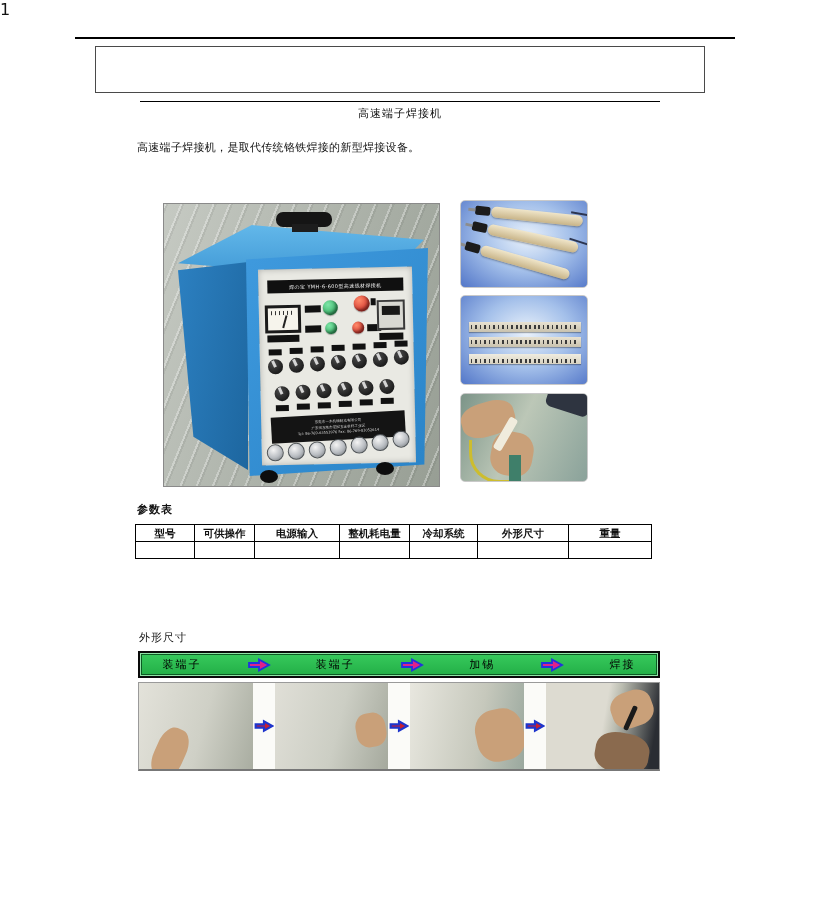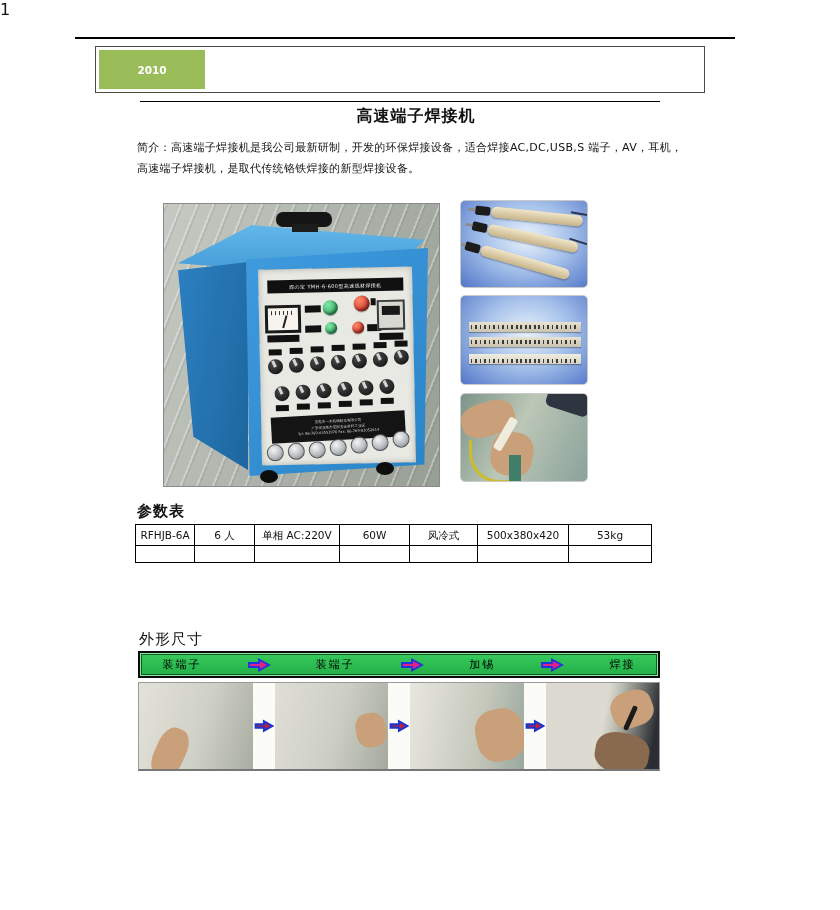--- a/index.html
+++ b/index.html
@@ -9,21 +9,21 @@
 
   
   .top-rule{left:75px;top:37px;width:660px;height:2px;background:#000;}
   .banner{left:95px;top:46px;width:610px;height:47px;border:1px solid #4a4a4a;background:#fff;
           display:flex;gap:3px;padding:2px;box-sizing:border-box;}
   .banner-main{flex:1;background:#e0781a;border:1px solid #fff;display:flex;align-items:center;
                justify-content:center;color:#fff;font-weight:bold;font-size:14px;letter-spacing:2px;}
   .banner-year{width:106px;background:#9bbd59;border:1px solid #fff;display:flex;align-items:center;
                justify-content:center;color:#fff;font-weight:bold;font-size:10.5px;}
   .header-rule{left:140px;top:101px;width:520px;height:1px;background:#000;}
-  .doc-title{left:153px;top:106px;width:526px;text-align:center;font-size:16px;font-weight:bold;letter-spacing:1px;}
+  .doc-title{left:137px;top:106px;width:526px;text-align:center;font-size:11px;font-weight:normal;letter-spacing:1px;}
   .intro{left:137px;top:137px;width:582px;font-size:11px;line-height:21px;letter-spacing:0.3px;white-space:nowrap;}
 
   
   .photo-main{left:163px;top:203px;width:277px;height:284px;border:1px solid #8a8a8a;box-sizing:border-box;
               overflow:hidden;background:linear-gradient(110deg,#c6cac3,#a8aea5 60%,#979e94);}
   .floor-lines{left:0;top:0;right:0;bottom:0;
       background:repeating-linear-gradient(112deg,rgba(255,255,255,.30) 0 2px,rgba(0,0,0,.06) 2px 4px,transparent 4px 15px);}
   .m-handle{left:112px;top:8px;width:56px;height:15px;background:#151515;border-radius:7px;}
   .m-handle-base{left:128px;top:20px;width:26px;height:8px;background:#1d1d1d;}
   .m-top{left:14px;top:20px;width:246px;height:56px;background:linear-gradient(#63b8ea,#3e97d4);
@@ -65,21 +65,21 @@
   .iron::before{content:"";position:absolute;left:-16px;top:1px;width:15px;height:9px;background:#1c1c1c;border-radius:2px;}
   .iron::after{content:"";position:absolute;left:-23px;top:4px;width:7px;height:3px;background:#8d8d8d;}
   .cord{height:2px;background:#2c3550;}
   .tstrip{left:8px;width:112px;height:10px;background:linear-gradient(#e8e2d2,#c9c2ae);box-shadow:0 1px 1px rgba(0,0,0,.3);}
   .tstrip .teeth{position:absolute;left:2px;right:2px;top:3px;height:4px;
         background:repeating-linear-gradient(90deg,#3a3a3a 0 1.5px,transparent 1.5px 4.5px);}
   .img-hands{background:linear-gradient(115deg,#7c9488,#bcc7b7 45%,#8aa29a);}
   .skin{background:#c9a079;border-radius:40%;}
 
   
-  .caption{font-size:15px;font-weight:600;letter-spacing:1px;}
+  .caption{font-size:11px;font-weight:600;letter-spacing:1px;}
   table.spec{position:absolute;left:135px;top:524px;width:516px;border-collapse:collapse;table-layout:fixed;
              font-size:10.5px;}
   table.spec th,table.spec td{border:1px solid #000;padding:0 2px;text-align:center;overflow:hidden;
              white-space:nowrap;line-height:1.15;}
   table.spec th{font-weight:bold;height:16px;}
   table.spec tr.data td{height:20px;}
   table.spec tr.empty td{height:16px;}
 
   
   .flowbar{left:138px;top:651px;width:522px;height:27px;box-sizing:border-box;border:2px solid #0a0a0a;
@@ -106,27 +106,25 @@
 
   .page-num{left:648px;top:864px;font-size:8px;color:#333;}
 </style>
 </head>
 <body>
 
 <div class="page">
 
   <div class="abs top-rule"></div>
   <div class="abs banner">
-    <div class="banner-year">2010</div>
   </div>
   <div class="abs header-rule"></div>
 
   <div class="abs doc-title">高速端子焊接机</div>
   <div class="abs intro">
-    <div>简介：高速端子焊接机是我公司最新研制，开发的环保焊接设备，适合焊接AC,DC,USB,S 端子，AV，耳机，</div>
     <div>高速端子焊接机，是取代传统铬铁焊接的新型焊接设备。</div>
   </div>
 
   <div class="abs photo-main">
     <div class="abs floor-lines"></div>
     <div class="abs m-top"></div>
     <div class="abs m-left"></div>
     <div class="abs m-handle"></div>
     <div class="abs m-handle-base"></div>
     <div class="abs m-front"></div>
@@ -233,28 +231,28 @@
     <colgroup>
       <col style="width:59px;">
         <col style="width:60px;">
         <col style="width:85px;">
         <col style="width:70px;">
       <col style="width:68px;">
         <col style="width:91px;">
         <col style="width:83px;">
     </colgroup>
     <tbody>
-    <tr class="data">
-      <td>RFHJB-6A</td>
-      <td>6 人</td>
-      <td>单相 AC:220V</td>
-      <td>60W</td>
-      <td>风冷式</td>
-      <td>500x380x420</td>
-      <td>53kg</td>
+        <tr>
+      <th>型号</th>
+      <th>可供操作</th>
+      <th>电源输入</th>
+      <th>整机耗电量</th>
+      <th>冷却系统</th>
+      <th>外形尺寸</th>
+      <th>重量</th>
     </tr>
     <tr class="empty">
       <td></td>
       <td></td>
       <td></td>
       <td></td>
       <td></td>
       <td></td>
       <td></td>
     </tr>

